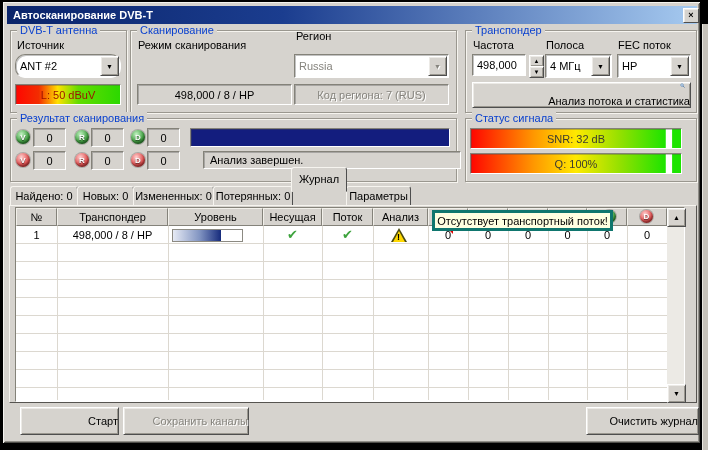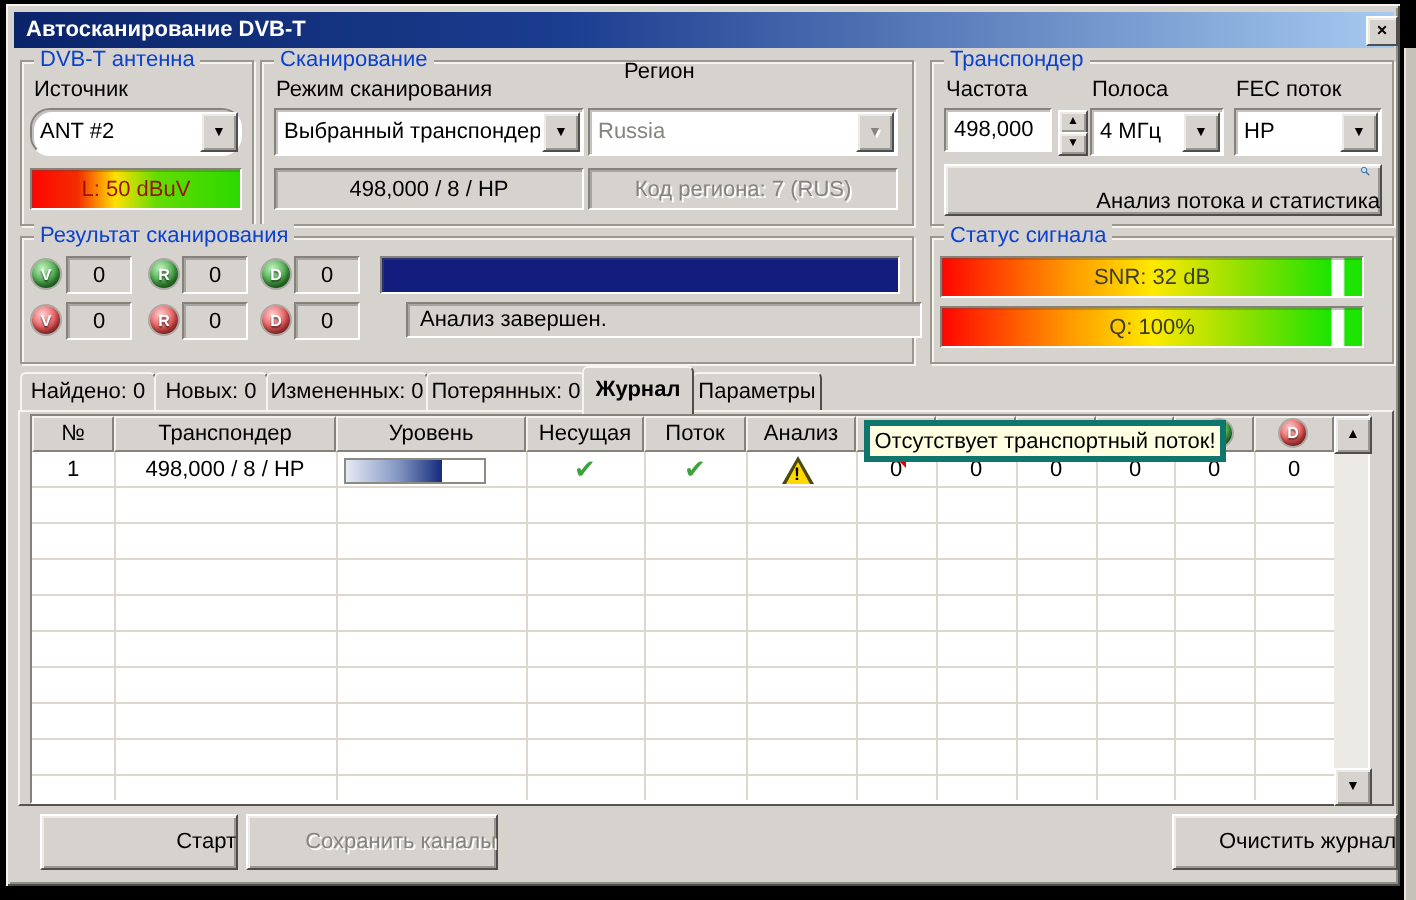--- a/index.html
+++ b/index.html
@@ -65,25 +65,21 @@
     <span class="arrow raised">▼</span>
   </div>
   <div class="abs sunken" style="left:15px;top:84px;width:104px;height:19px;background:linear-gradient(90deg,#ff0600 0%,#f32d00 22%,#ffe000 40%,#63dc00 60%,#2cd800 100%);display:flex;align-items:center;justify-content:center;">
     <span style="color:#9b1200;">L: 50 dBuV</span>
   </div>
 
   <div class="abs groupbox" style="left:130px;top:30px;width:325px;height:81px;">
     <span class="legend">Сканирование</span>
   </div>
   <div class="abs lbl" style="left:138px;top:39px;">Режим сканирования</div>
-  <div class="abs sunken combo" style="left:137px;top:54px;width:153px;height:22px;">
-    <span class="txt">Выбранный транспондер</span>
-    <span class="arrow raised">▼</span>
-  </div>
-  <div class="abs lbl" style="left:296px;top:30px;margin-left:16px;">Регион</div>
+  <div class="abs lbl" style="left:296px;top:30px;">Регион</div>
   <div class="abs sunken combo" style="left:294px;top:54px;width:153px;height:22px;">
     <span class="txt disabled-txt">Russia</span>
     <span class="arrow raised disabled-txt">▼</span>
   </div>
   <div class="abs sunken display" style="left:137px;top:84px;width:153px;height:19px;">498,000 / 8 / HP</div>
   <div class="abs sunken display disabled-txt" style="left:294px;top:84px;width:153px;height:19px;">Код региона: 7 (RUS)</div>
 
   <div class="abs groupbox" style="left:465px;top:30px;width:230px;height:81px;">
     <span class="legend">Транспондер</span>
   </div>
@@ -130,21 +126,21 @@
   <div class="abs groupbox" style="left:465px;top:118px;width:230px;height:62px;">
     <span class="legend">Статус сигнала</span>
   </div>
   <div class="abs sunken display" style="left:470px;top:128px;width:210px;height:19px;background:linear-gradient(90deg,#ff0600 0%,#ff9800 30%,#ffe900 50%,#8ee000 72%,#1de400 92.5%,#ffffff 93%,#ffffff 95.5%,#1de400 96%,#1de400 100%);color:#3c3c30;">SNR: 32 dB</div>
   <div class="abs sunken display" style="left:470px;top:153px;width:210px;height:19px;background:linear-gradient(90deg,#ff0600 0%,#ff9800 30%,#ffe900 50%,#8ee000 72%,#1de400 92.5%,#ffffff 93%,#ffffff 95.5%,#1de400 96%,#1de400 100%);color:#3c3c30;">Q: 100%</div>
 
   <div class="abs tab" style="left:10px;top:186px;width:66px;height:19px;line-height:19px;">Найдено: 0</div>
   <div class="abs tab" style="left:77px;top:186px;width:55px;height:19px;line-height:19px;">Новых: 0</div>
   <div class="abs tab" style="left:133px;top:186px;width:79px;height:19px;line-height:19px;">Измененных: 0</div>
   <div class="abs tab" style="left:213px;top:186px;width:78px;height:19px;line-height:19px;">Потерянных: 0</div>
-  <div class="abs tab active" style="left:291px;top:183px;width:54px;height:23px;line-height:22px;font-weight:bold;">Журнал</div>
+  <div class="abs tab active" style="left:291px;top:167px;width:54px;height:23px;line-height:22px;">Журнал</div>
   <div class="abs tab" style="left:346px;top:186px;width:63px;height:19px;line-height:19px;">Параметры</div>
 
   <div class="abs" style="left:9px;top:205px;width:688px;height:198px;background:#d6d3ce;border:1px solid;border-color:#f6f4ef #565450 #565450 #f6f4ef;box-sizing:border-box;z-index:5;"></div>
 
   <div class="abs" style="left:15px;top:207px;width:670px;height:195px;border:1px solid;border-color:#848279 #fff #fff #848279;background:#fff;box-sizing:border-box;z-index:6;"></div>
 
   <div class="abs hdrcell" style="left:16px;top:208px;width:41px;height:18px;box-sizing:border-box;z-index:7;">№</div>
   <div class="abs hdrcell" style="left:57px;top:208px;width:111px;height:18px;box-sizing:border-box;z-index:7;">Транспондер</div>
   <div class="abs hdrcell" style="left:168px;top:208px;width:95px;height:18px;box-sizing:border-box;z-index:7;">Уровень</div>
   <div class="abs hdrcell" style="left:263px;top:208px;width:59px;height:18px;box-sizing:border-box;z-index:7;">Несущая</div>

